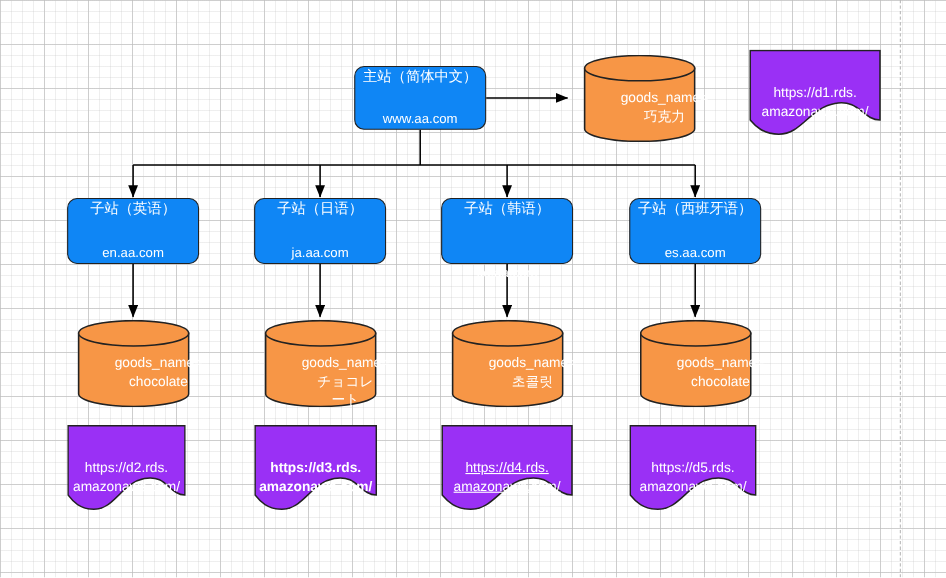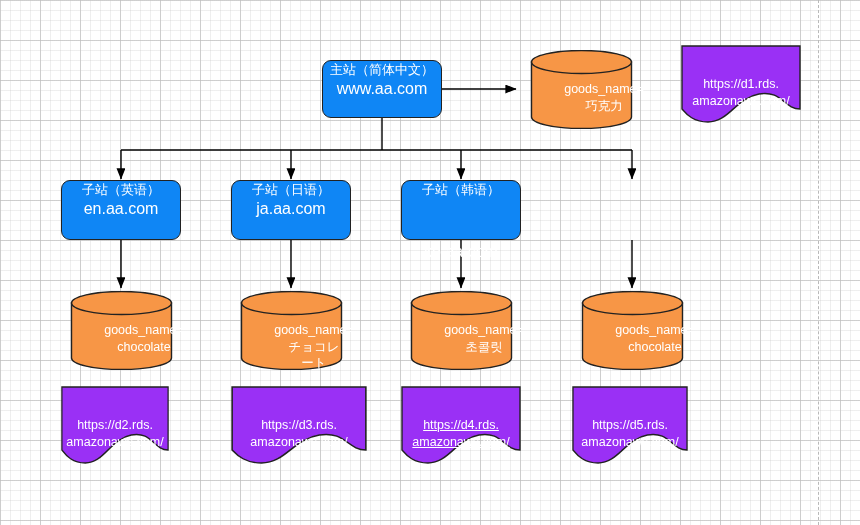--- a/index.html
+++ b/index.html
@@ -28,33 +28,33 @@
     top: 0;
     width: 860px;
     height: 525px;
   }
   .node {
     position: absolute;
     box-sizing: border-box;
     display: flex;
     flex-direction: column;
     align-items: center;
-    justify-content: flex-start;
+    justify-content: space-between;
     color: #ffffff;
     text-align: center;
     line-height: 1.32;
   }
   .rbox {
     background: #0f86f5;
     border: 1px solid #222222;
     border-radius: 9px;
     font-size: 12.5px;
   }
   .rbox .l1 { font-size: 13px; }
-  .rbox .l2 { font-size: 16px; }
+  .rbox .l2 { font-size: 12px; }
 
   .cyl {
     background: transparent;
     justify-content: flex-start;
     padding-top: 31px;
     font-size: 12.5px;
     padding-left: 45px;
   }
   .cyl .cylsvg {
     position: absolute;
@@ -147,20 +147,24 @@
     <div class="l2">en.aa.com</div>
   </div>
   <div class="node rbox" style="left:231px; top:180px; width:120px; height:60px;">
     <div class="l1">子站（日语）</div>
     <div class="l2">ja.aa.com</div>
   </div>
   <div class="node rbox" style="left:401px; top:180px; width:120px; height:60px;gap:43px;">
     <div class="l1">子站（韩语）</div>
     <div class="l2">ko.aa.com</div>
   </div>
+  <div class="node rbox" style="left:572px; top:180px; width:120px; height:60px;">
+    <div class="l1">子站（西班牙语）</div>
+    <div class="l2">es.aa.com</div>
+  </div>
 
   <div class="node cyl" style="left:70px; top:291px; width:103px; height:79px;">
     <svg class="cylsvg" viewBox="0 0 103 79" preserveAspectRatio="none">
       <path d="M1.5,12 L1.5,67 A50,11.5 0 0 0 101.5,67 L101.5,12 Z" fill="#f79646" stroke="#222222" stroke-width="1.4"></path>
       <ellipse cx="51.5" cy="12" rx="50" ry="11.5" fill="#f79646" stroke="#222222" stroke-width="1.4"></ellipse>
     </svg>
     <div class="ctext">goods_name=</div>
     <div class="ctext">chocolate</div>
   </div>
 
@@ -192,21 +196,21 @@
   </div>
 
   <div class="node doc" style="left:61px; top:386px; width:108px; height:78px;">
     <svg class="docsvg" viewBox="0 0 120 78" preserveAspectRatio="none">
       <path d="M1,1 L119,1 L119,64 C103,64 101,45 78,49 C55,53 48,77 27,77 C13,77 6,70 1,64 Z" fill="#9a30f5" stroke="#222222" stroke-width="1.4"></path>
     </svg>
     <div class="dtext">https://d2.rds.</div>
     <div class="dtext">amazonaws.com/</div>
   </div>
 
-  <div class="node doc" style="left:231px; top:386px; width:136px; height:78px;">
+  <div class="node doc" style="left:231px; top:386px; width:112px; height:78px;font-weight:bold;">
     <svg class="docsvg" viewBox="0 0 120 78" preserveAspectRatio="none">
       <path d="M1,1 L119,1 L119,64 C103,64 101,45 78,49 C55,53 48,77 27,77 C13,77 6,70 1,64 Z" fill="#9a30f5" stroke="#222222" stroke-width="1.4"></path>
     </svg>
     <div class="dtext">https://d3.rds.</div>
     <div class="dtext">amazonaws.com/</div>
   </div>
 
   <div class="node doc" style="left:401px; top:386px; width:120px; height:78px;text-decoration:underline;">
     <svg class="docsvg" viewBox="0 0 120 78" preserveAspectRatio="none">
       <path d="M1,1 L119,1 L119,64 C103,64 101,45 78,49 C55,53 48,77 27,77 C13,77 6,70 1,64 Z" fill="#9a30f5" stroke="#222222" stroke-width="1.4"></path>

